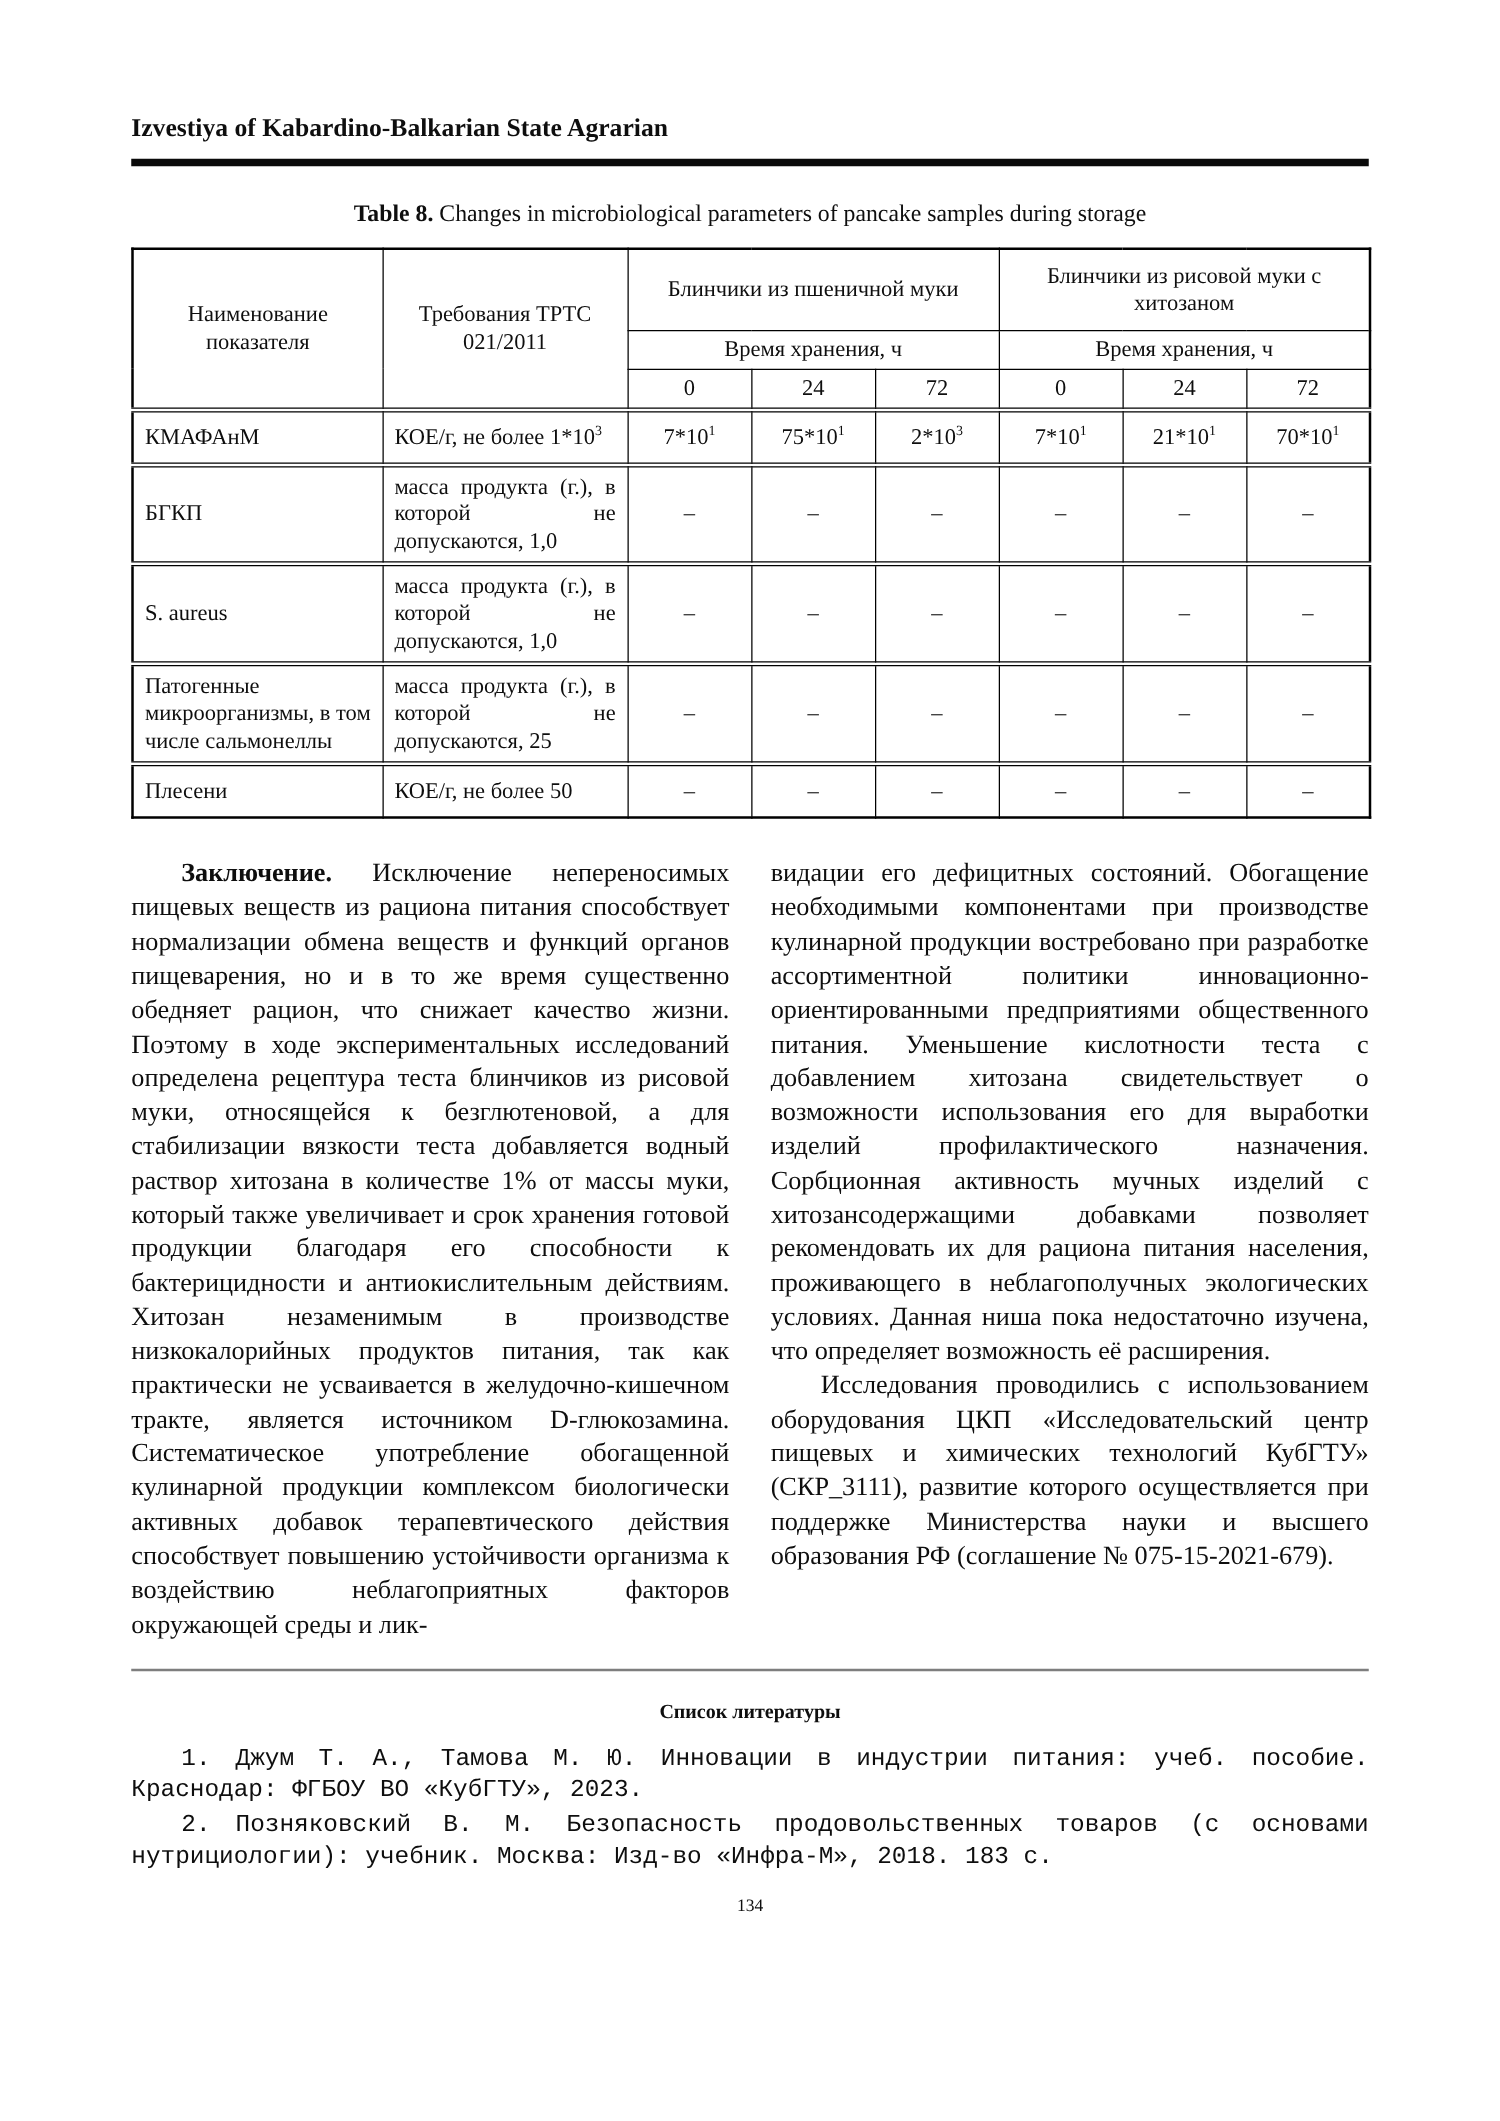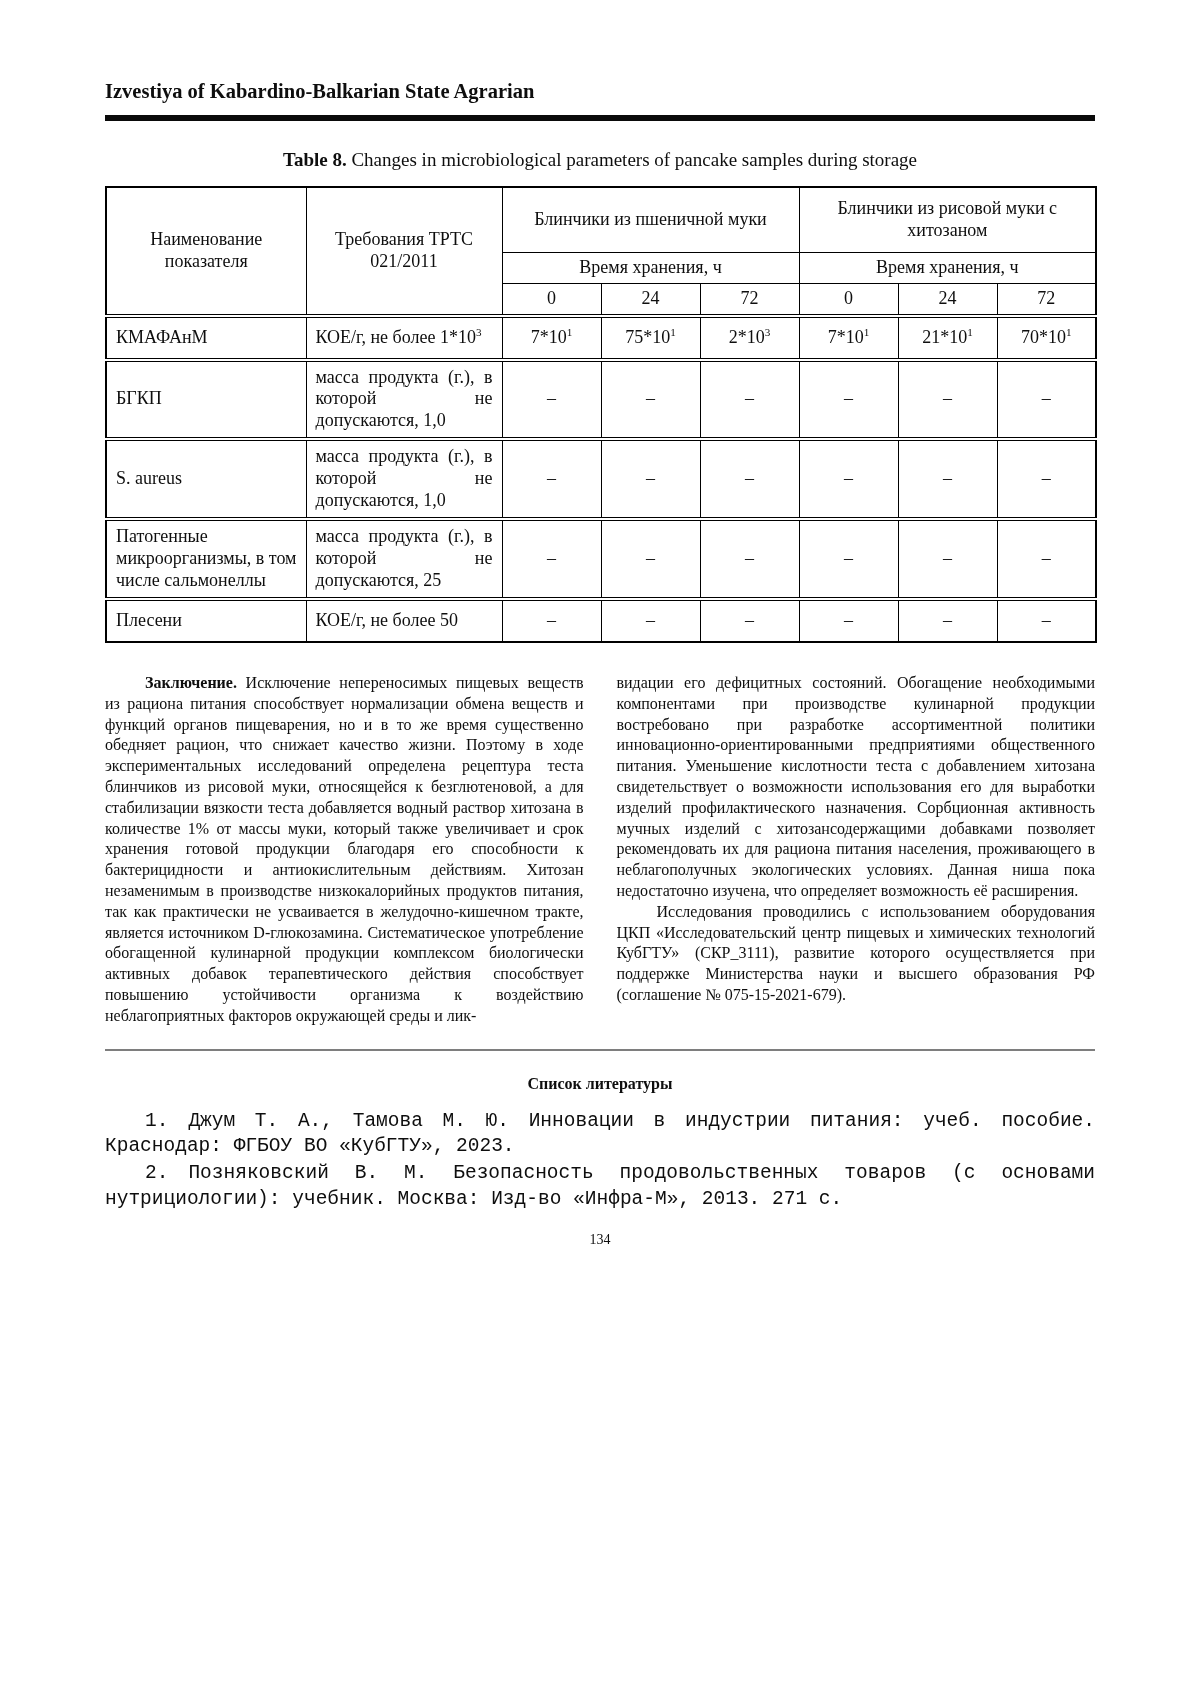--- a/index.html
+++ b/index.html
@@ -3,21 +3,21 @@
 <meta charset="utf-8">
 <style>
   html, body { margin: 0; padding: 0; }
   body {
     width: 1200px; height: 1697px;
     background: #ffffff;
     color: #0e0e0e;
     font-family: "Liberation Serif", "DejaVu Serif", serif;
     overflow: hidden;
   }
-  .page { padding: 62px 105px 0 105px; margin-top: 16px; }
+  .page { padding: 90px 105px 0 105px; }
 
   
   .jh-line1 { font-weight: bold; font-size: 20.5px; line-height: 1.35; }
   .jh-line2 { font-weight: bold; font-size: 20.5px; line-height: 1.5;
               display: flex; justify-content: space-between; align-items: baseline; }
   .header-rule { height: 6px; background: #0a0a0a; margin-top: 9px; }
 
   
   .caption { margin-top: 26px; text-align: center; font-size: 19px; line-height: 1.42; }
 
@@ -33,21 +33,21 @@
   table.params thead td { text-align: center; padding: 4px 5px; }
   table.params tbody tr { border-top: 4px double #000; }
   td.c-name { text-align: justify; padding: 5px 9px; }
   td.c-req  { text-align: justify; padding: 5px 9px; }
   td.c-val  { text-align: center; padding: 9px 3px; }
   td.hg { height: 56px; }
   sup { font-size: 62%; line-height: 0; }
 
   
   .body-text { margin-top: 30px; display: flex; gap: 33px;
-               font-size: 16px; line-height: 1.3; text-align: justify; }
+               font-size: 21px; line-height: 1.3; text-align: justify; }
   .bt-col { flex: 1 1 0; }
   .bt-col p { margin: 0; }
   .indent { text-indent: 40px; }
   .lead { font-weight: bold; }
 
   
   .section-rule { height: 2px; background: #7e7e7e; margin-top: 22px; }
   .refs-heading { margin-top: 24px; text-align: center; font-weight: bold; font-size: 16px; }
   .refs { margin-top: 16px; font-size: 19.5px; line-height: 1.3; text-align: justify; font-family: Liberation Mono, monospace; }
   .refs p { margin: 0 0 2px 0; text-indent: 40px; }
@@ -163,18 +163,18 @@
       <p class="indent">Исследования проводились с использованием оборудования ЦКП «Исследовательский центр пищевых и химических технологий КубГТУ» (СКР_3111), развитие которого осуществляется при поддержке Министерства науки и высшего образования РФ (соглашение № 075-15-2021-679).</p>
     </div>
   </div>
 
   <div class="section-rule"></div>
 
   <div class="refs-heading">Список литературы</div>
 
   <div class="refs">
     <p><span class="ref-num">1.</span><span>Джум Т. А., Тамова М. Ю. Инновации в индустрии питания: учеб. пособие. Краснодар: ФГБОУ ВО «КубГТУ», 2023.</span></p>
-    <p><span class="ref-num">2.</span><span>Позняковский В. М. Безопасность продовольственных товаров (с основами нутрициологии): учебник. Москва: Изд-во «Инфра-М», 2013. 271 с.</span></p>
+    <p><span class="ref-num">2.</span><span>Позняковский В. М. Безопасность продовольственных товаров (с основами нутрициологии): учебник. Москва: Изд-во «Инфра-М», 2018. 183 с.</span></p>
   </div>
 
   <div class="page-number">134</div>
 
 </div>
 
 </body></html>

